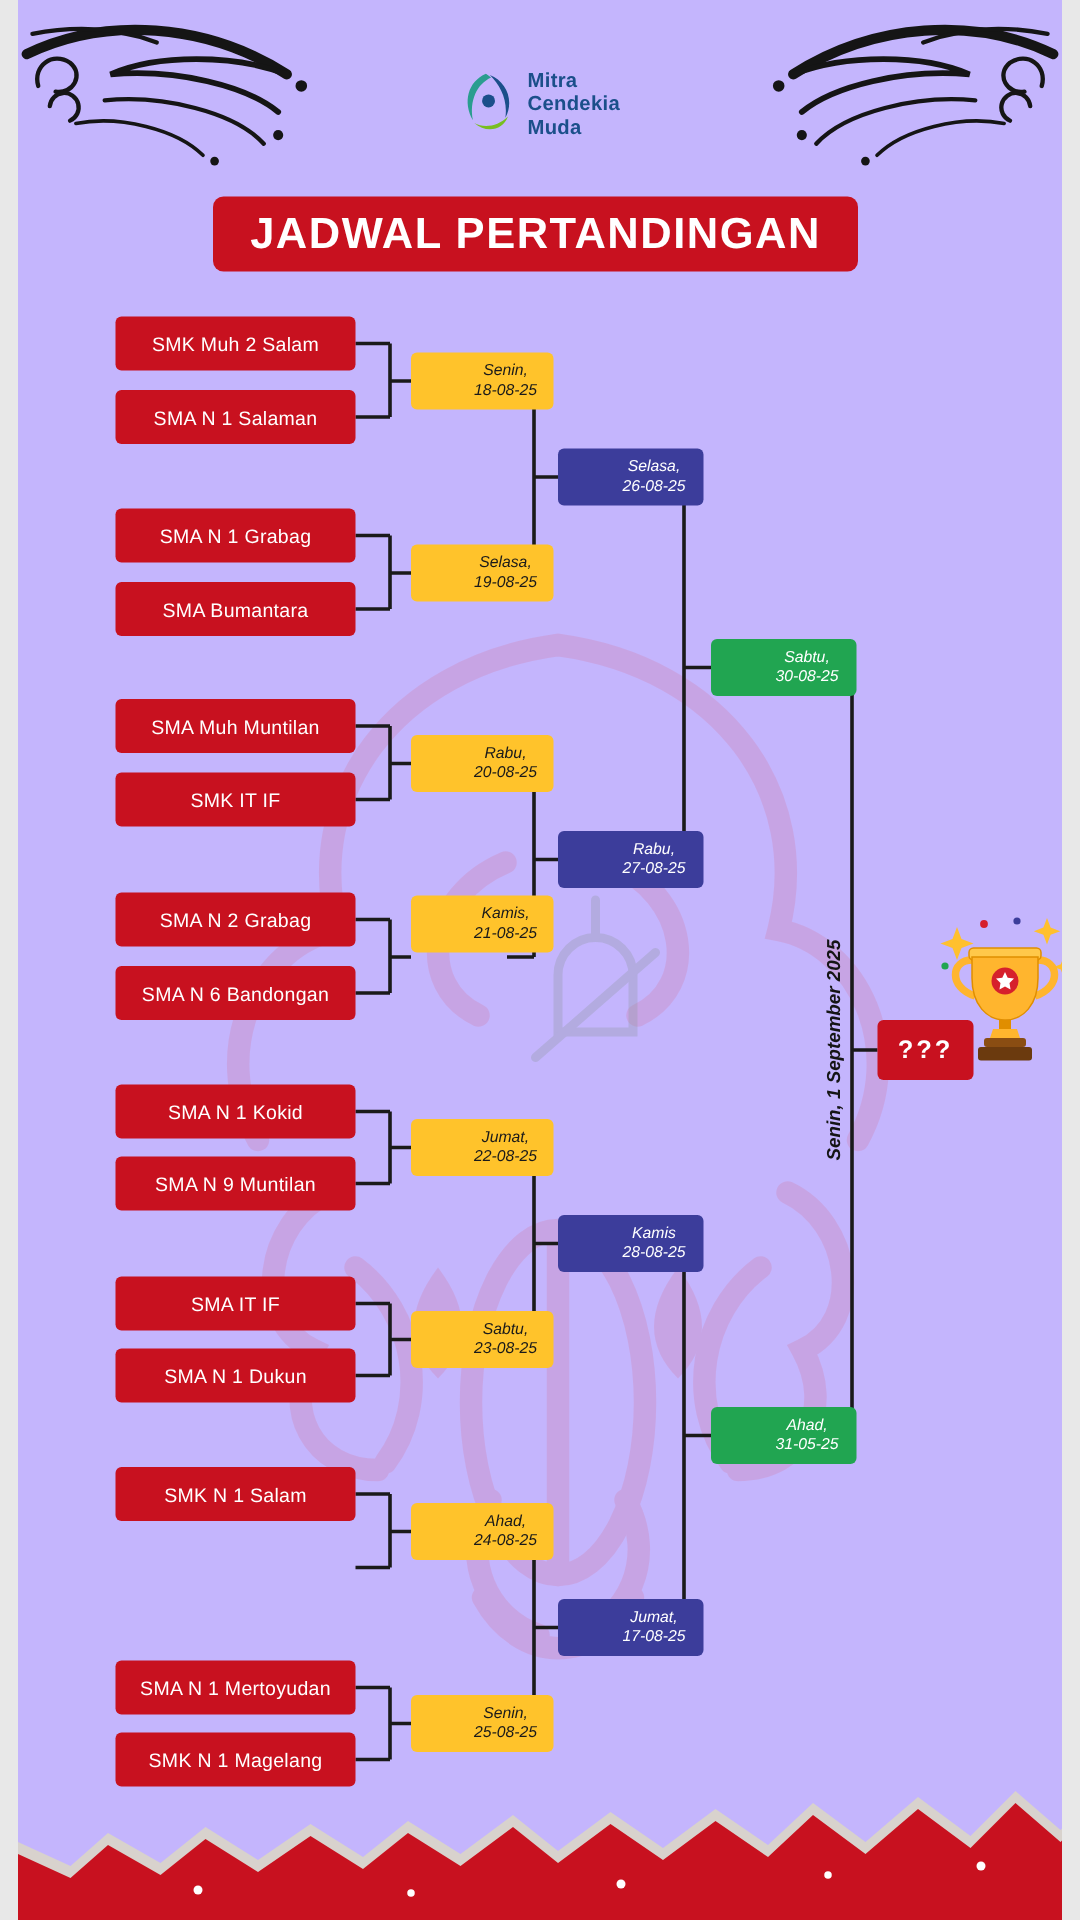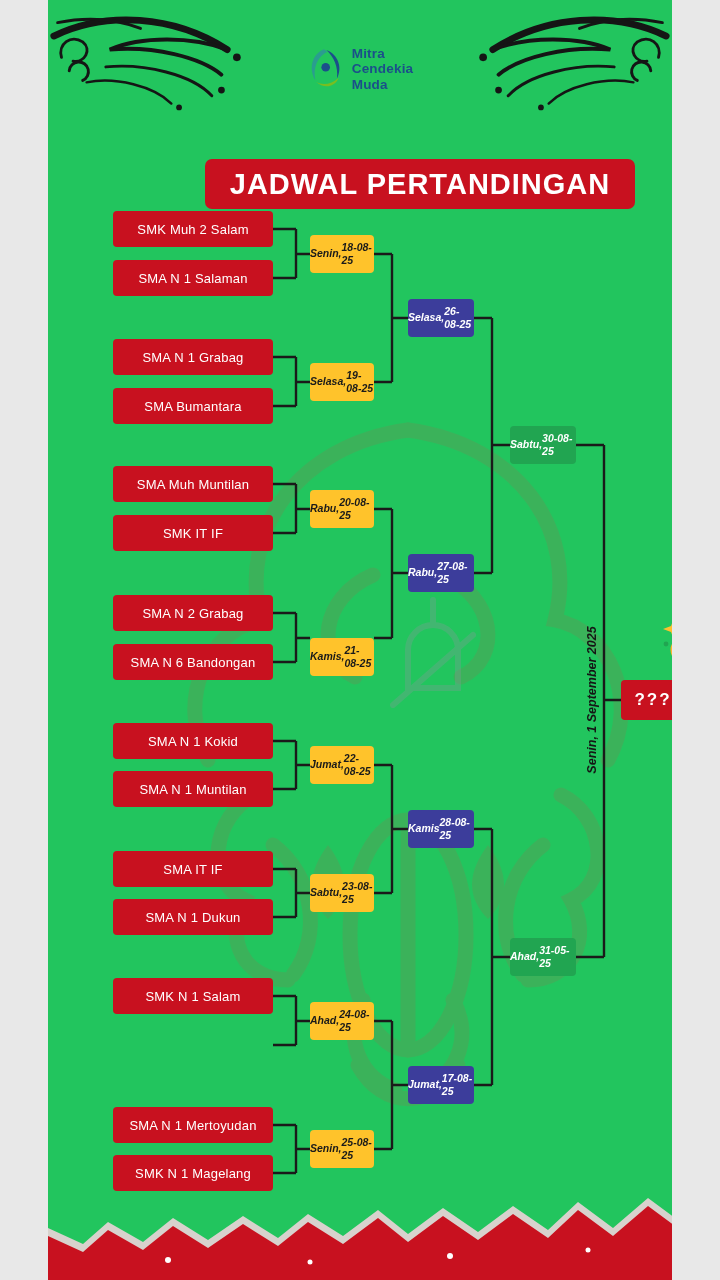--- a/index.html
+++ b/index.html
@@ -1,44 +1,44 @@
 <!DOCTYPE html>
 <html><head>
 <meta charset="utf-8">
 <style>
   html,body{margin:0;padding:0;background:#e8e8e8;}
   .poster{
-    position:relative;width:624px;height:1280px;margin:0 auto;
-    background:#22c55e;overflow:hidden;
+    position:relative;width:696px;height:1280px;margin:0 auto;
+    background:#c4b5fd;overflow:hidden;
     font-family:"Liberation Sans", sans-serif;
   }
   
   .flourish{position:absolute;top:6px;width:212px;height:118px;z-index:1;}
   .flourish.left{left:0;}
   .flourish.right{right:0;transform:scaleX(-1);}
   .watermark{position:absolute;left:75px;top:375px;width:570px;height:790px;z-index:0;opacity:0.13;}
   .grey-emblem{position:absolute;left:315px;top:580px;width:140px;height:140px;z-index:0;opacity:0.30;}
   .torn{position:absolute;left:0;bottom:0;width:720px;height:100px;z-index:6;}
   
   .logo{position:absolute;top:46px;left:50%;transform:translateX(-50%);
     display:flex;align-items:center;gap:7px;z-index:2;}
   .logo-text{color:#1b4f8a;font-weight:bold;font-size:13.5px;line-height:1.12;letter-spacing:.2px;}
-  .title-banner{position:absolute;left:157px;top:131px;width:430px;height:50px;
-    background:#c8111f;border-radius:7px;display:flex;align-items:center;justify-content:center;z-index:2;margin-top:28px;}
+  .title-banner{position:absolute;left:130px;top:131px;width:430px;height:50px;
+    background:#c8111f;border-radius:7px;display:flex;align-items:center;justify-content:center;z-index:2;}
   .title-banner span{color:#fff;font-weight:bold;font-size:29px;letter-spacing:1px;}
   
   .lines{position:absolute;left:0;top:0;width:720px;height:1280px;z-index:1;}
   .team{
     position:absolute;left:65px;width:160px;height:36px;background:#c8111f;border-radius:4px;
     color:#fff;font-size:13px;display:flex;align-items:center;justify-content:center;
     text-align:center;z-index:2;letter-spacing:.2px;
   }
   .datebox{
-    position:absolute;border-radius:4px;display:flex;flex-direction:row;align-items:center;
-    justify-content:center;z-index:2;font-style:italic;font-weight:bold;line-height:1.25;
+    position:absolute;border-radius:4px;display:flex;flex-direction:column;align-items:center;
+    justify-content:center;z-index:2;font-style:italic;font-weight:normal;line-height:1.25;padding-left:31px;
   }
   .mdate{left:262px;width:64px;height:38px;background:#ffc32b;color:#1a1a1a;font-size:10.5px;}
   .qdate{left:360px;width:66px;height:38px;background:#3c3d9b;color:#fff;font-size:10.5px;}
   .sdate{left:462px;width:66px;height:38px;background:#21a551;color:#fff;font-size:10.5px;}
   .final-box{
     position:absolute;left:573px;top:680px;width:64px;height:40px;background:#c8111f;border-radius:4px;
     display:flex;align-items:center;justify-content:center;color:#fff;font-weight:bold;
     font-size:17px;letter-spacing:2px;z-index:2;
   }
   .final-date{
@@ -163,40 +163,40 @@
 
   <div class="team" style="top:211px">SMK Muh 2 Salam</div>
   <div class="team" style="top:260px">SMA N 1 Salaman</div>
   <div class="team" style="top:339px">SMA N 1 Grabag</div>
   <div class="team" style="top:466px">SMA Muh Muntilan</div>
   <div class="team" style="top:388px">SMA Bumantara</div>
   <div class="team" style="top:515px">SMK IT IF</div>
   <div class="team" style="top:595px">SMA N 2 Grabag</div>
   <div class="team" style="top:644px">SMA N 6 Bandongan</div>
   <div class="team" style="top:723px">SMA N 1 Kokid</div>
-  <div class="team" style="top:771px">SMA N 1 Muntilan</div>
+  <div class="team" style="top:771px">SMA N 9 Muntilan</div>
   <div class="team" style="top:851px">SMA IT IF</div>
   <div class="team" style="top:899px">SMA N 1 Dukun</div>
   <div class="team" style="top:978px">SMK N 1 Salam</div>
   <div class="team" style="top:1107px">SMA N 1 Mertoyudan</div>
   <div class="team" style="top:1155px">SMK N 1 Magelang</div>
 
   <div class="datebox mdate" style="top:235px">
     <span>Senin,</span>
     <span>18-08-25</span>
   </div>
   <div class="datebox mdate" style="top:363px">
     <span>Selasa,</span>
     <span>19-08-25</span>
   </div>
   <div class="datebox mdate" style="top:490px">
     <span>Rabu,</span>
     <span>20-08-25</span>
   </div>
-  <div class="datebox mdate" style="top:638px">
+  <div class="datebox mdate" style="top:597px">
     <span>Kamis,</span>
     <span>21-08-25</span>
   </div>
   <div class="datebox mdate" style="top:746px">
     <span>Jumat,</span>
     <span>22-08-25</span>
   </div>
   <div class="datebox mdate" style="top:874px">
     <span>Sabtu,</span>
     <span>23-08-25</span>

